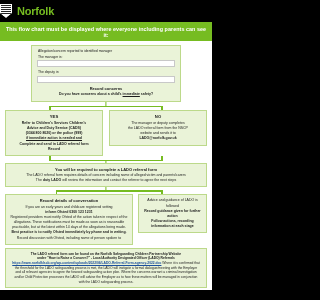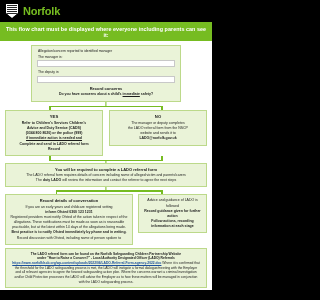--- a/index.html
+++ b/index.html
@@ -21,21 +21,21 @@
     background: #ffffff;
     box-sizing: border-box;
   }
 
   
   .masthead {
     height: 22px;
     background: #000000;
     display: flex;
     align-items: center;
-    padding-left: 6px;
+    padding-left: 0;
     box-sizing: border-box;
     text-align: right;
   }
   .crest {
     width: 12px;
     height: 14px;
     background: #ffffff;
     position: relative;
     flex: 0 0 auto;
     clip-path: polygon(0 0, 100% 0, 100% 62%, 50% 100%, 0 62%);

